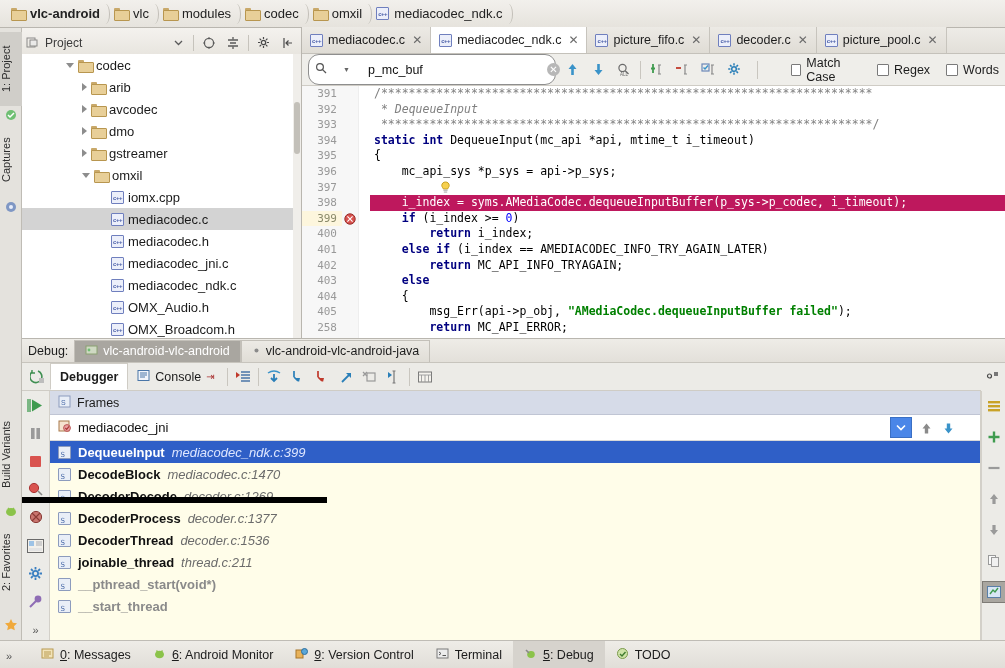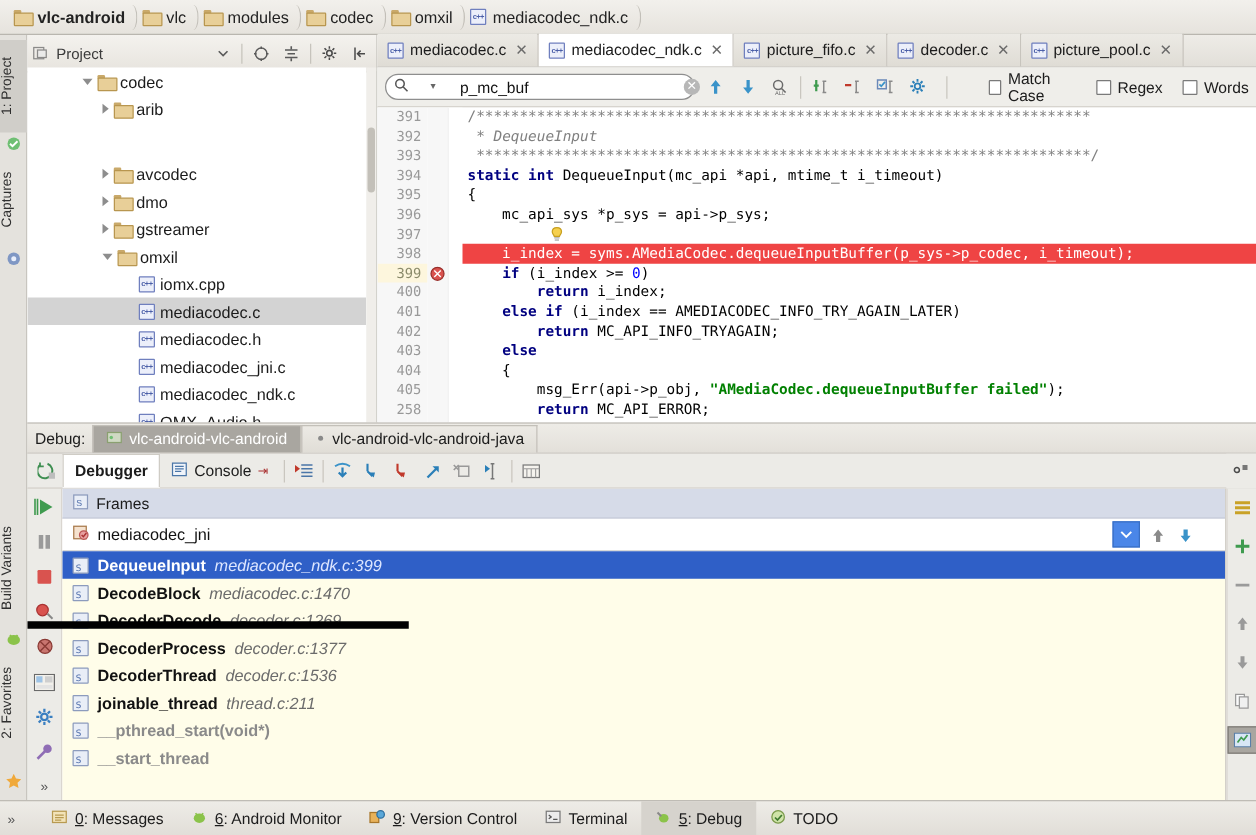--- a/index.html
+++ b/index.html
@@ -116,21 +116,21 @@
   }
   .etab.active { background: #fff; }
   .etab .x { color: #6a6a6a; font-size: 12px; margin-left: 2px; }
 
   .searchbar {
     position:absolute; top:26px; left:0; right:0; height: 32px;
     background: #efeeea; border-bottom: 1px solid #cfccc5;
     display: flex; align-items: center; padding: 0 6px; gap: 7px;
   }
   .searchfield {
-    width: 248px; height: 21px; background:#fff; border:1px solid #8e8e8e;
+    width: 248px; height: 31px; background:#fff; border:1px solid #8e8e8e;
     border-radius: 11px; display:flex; align-items:center; padding: 0 6px; gap:16px;
   }
   .searchfield input {
     border:0; outline:0; flex:1; font-size:12.5px; font-family:"Liberation Sans", sans-serif;
     background:transparent; color:#111;
   }
   .clearbtn {
     width:13px;height:13px;border-radius:50%;background:#b7b7b7;color:#fff;
     font-size:10px;line-height:13px;text-align:center;cursor:pointer;flex:none;
   }
@@ -151,21 +151,21 @@
   }
   .gnum {
     height:15.6px; line-height:15.6px; text-align:right; padding-right:5px;
     color:#999; font-size:11px; font-family:"DejaVu Sans Mono", monospace;
   }
   .gnum.cur { background:#fdf6dd; color:#8a8a6a; }
   .markcol { position:absolute; left:40px; top:0; width:16px; bottom:0; background:#f7f7f7;}
   .foldcol { position:absolute; left:56px; top:0; width:12px; bottom:0; background:#fff; border-left:1px solid #eee;}
   .codelines { position:absolute; left:68px; top:0; right:0; bottom:0; }
   .cline { height:15.6px; line-height:15.6px; white-space:pre; padding-left:4px; }
-  .cline.hl { background:#ef4444; color:#fff; }
+  .cline.hl { background:#be185d; color:#fff; }
   .kw { color:#000080; font-weight:bold; }
   .cmt { color:#808080; }
   .str { color:#008000; font-weight:bold; }
   .num { color:#0000ff; }
 
   
   .debugwin {
     position: absolute; left: 22px; top: 338px; right: 0; height: 302px;
     background: #ecebe7; border-top: 1px solid #b9b6af;
   }
@@ -365,21 +365,21 @@
         <div class="trow" style="padding-left: 44px;">
           <span class="arrow open"></span>
           <span class="folder-ic"></span>
           <span class="tname">codec</span>
         </div>
         <div class="trow" style="padding-left: 60px;">
           <span class="arrow closed"></span>
           <span class="folder-ic"></span>
           <span class="tname">arib</span>
         </div>
-        <div class="trow" style="padding-left: 60px; margin-top: 30px;">
+        <div class="trow" style="padding-left: 60px;">
           <span class="arrow closed"></span>
           <span class="folder-ic"></span>
           <span class="tname">avcodec</span>
         </div>
         <div class="trow" style="padding-left: 60px;">
           <span class="arrow closed"></span>
           <span class="folder-ic"></span>
           <span class="tname">dmo</span>
         </div>
         <div class="trow" style="padding-left: 60px;">

